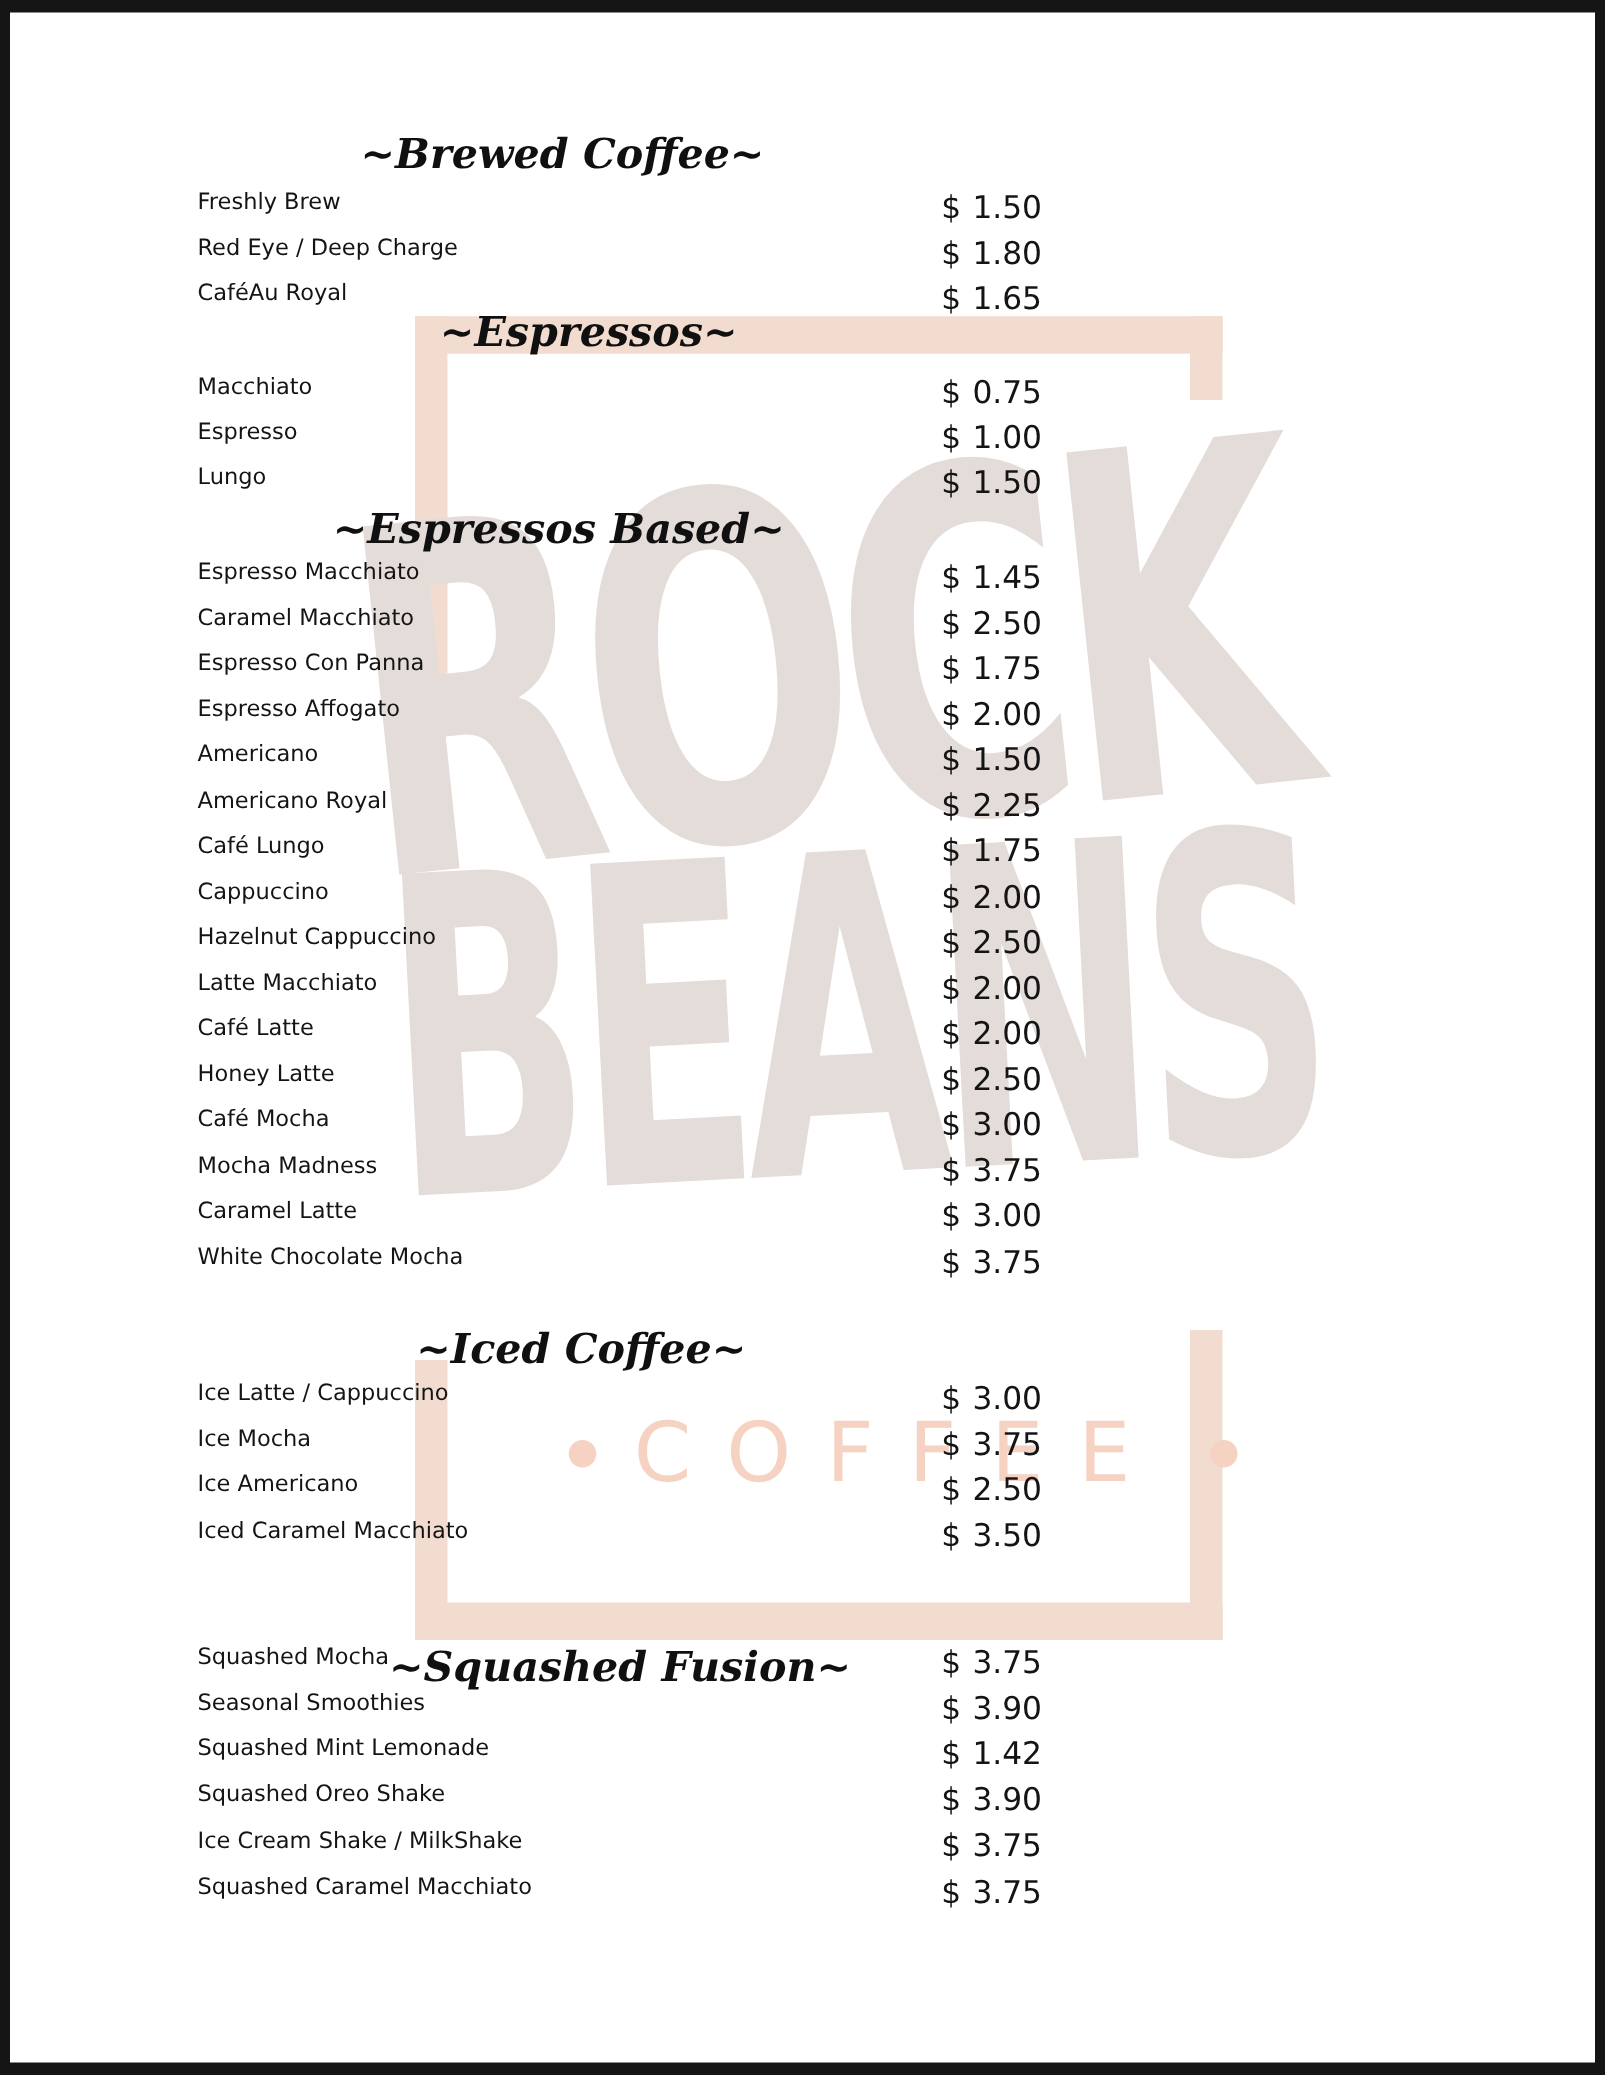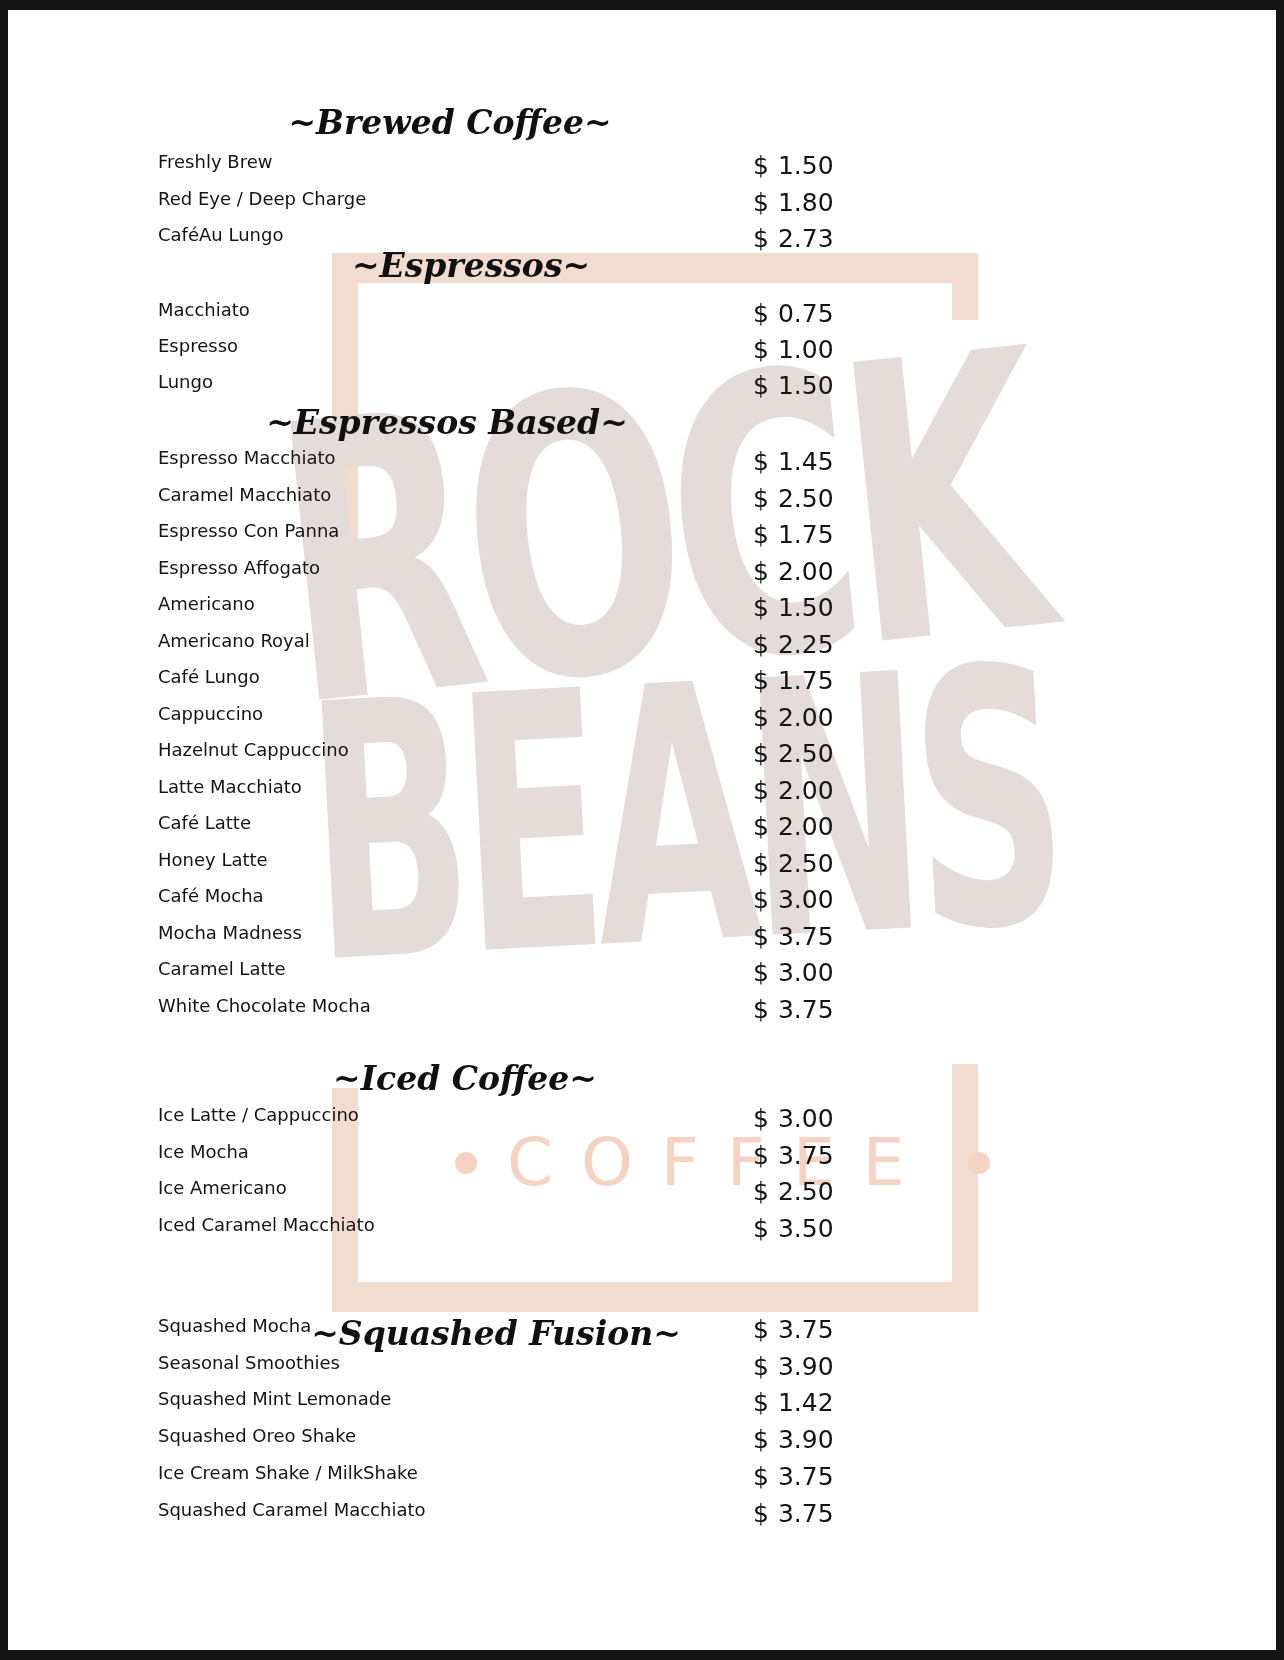--- a/index.html
+++ b/index.html
@@ -88,24 +88,24 @@
           </span>
         </div>
         <div class="menu-row" style="top: 188.5px;">
           <span class="item-name">Red Eye / Deep Charge</span>
           <span class="item-price">
             <span class="cur">$</span>
             <span>1.80</span>
           </span>
         </div>
         <div class="menu-row" style="top: 225px;">
-          <span class="item-name">CaféAu Lungo</span>
-          <span class="item-price">
-            <span class="cur">$</span>
-            <span>2.73</span>
+          <span class="item-name">CaféAu Royal</span>
+          <span class="item-price">
+            <span class="cur">$</span>
+            <span>1.65</span>
           </span>
         </div>
       </div>
       <div class="s1">
         <div class="section-title">~Espressos~</div>
         <div class="menu-row" style="top: 300px;">
           <span class="item-name">Macchiato</span>
           <span class="item-price">
             <span class="cur">$</span>
             <span>0.75</span>

